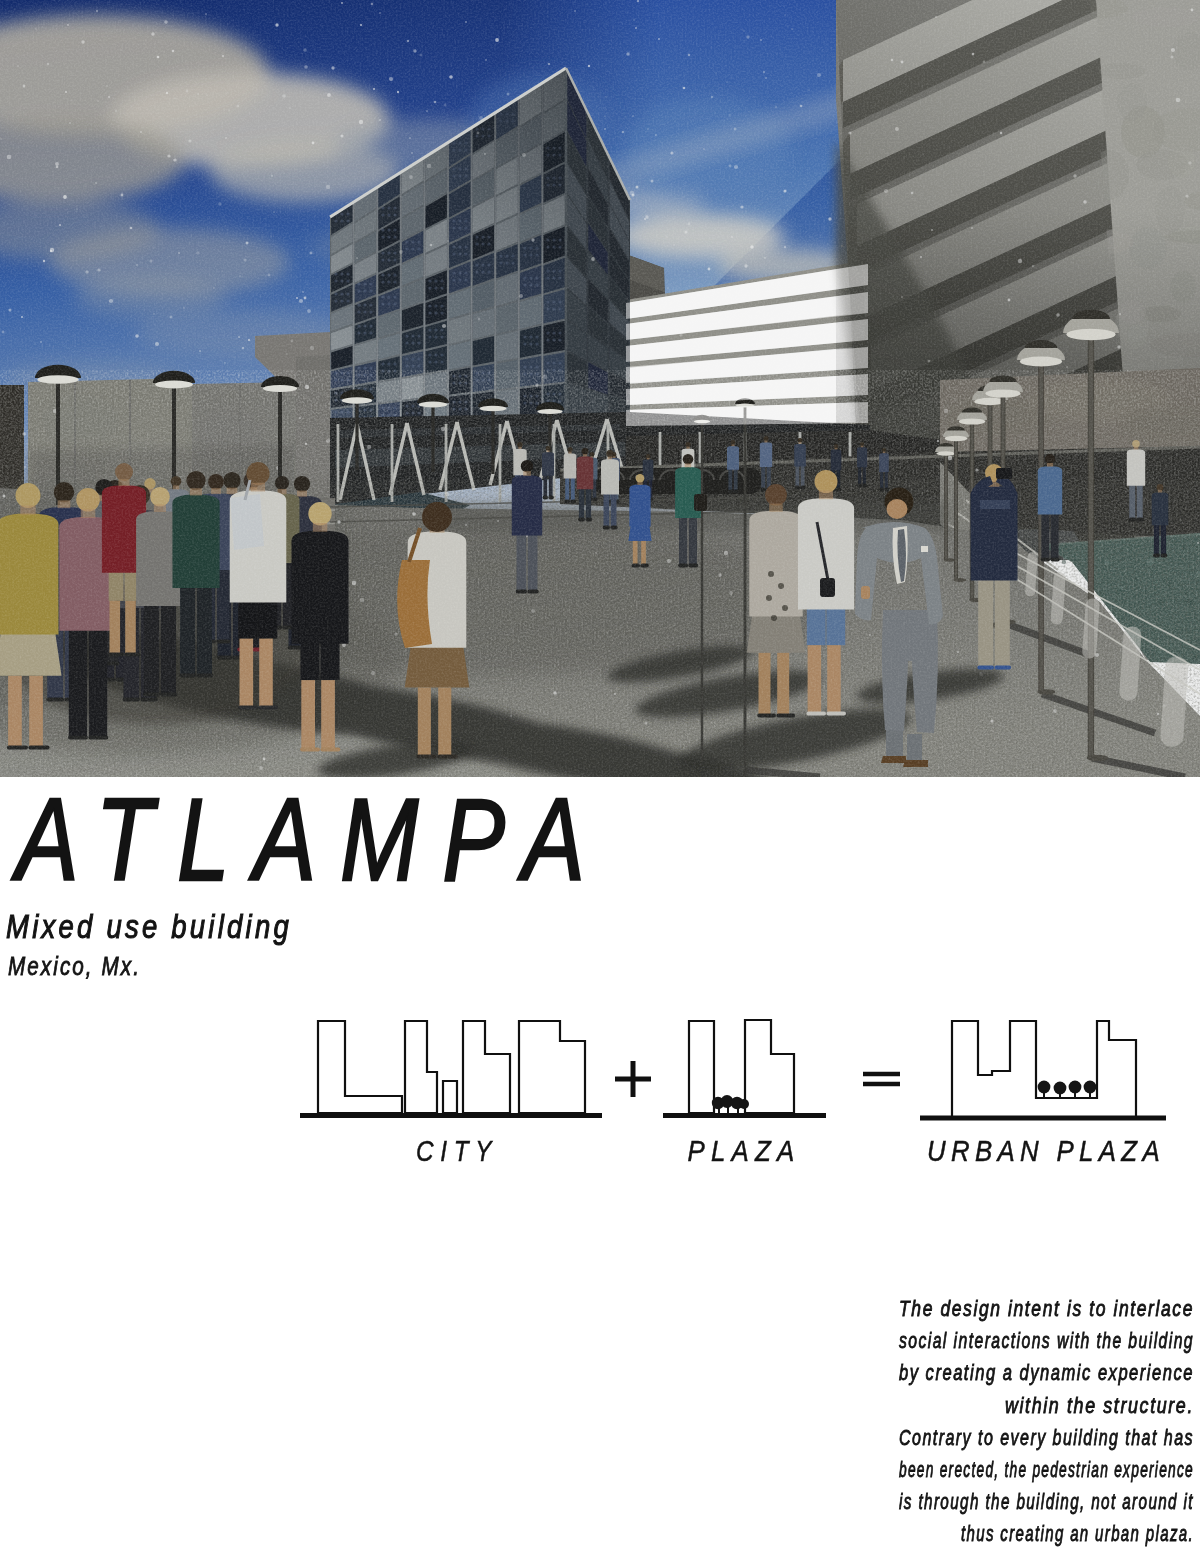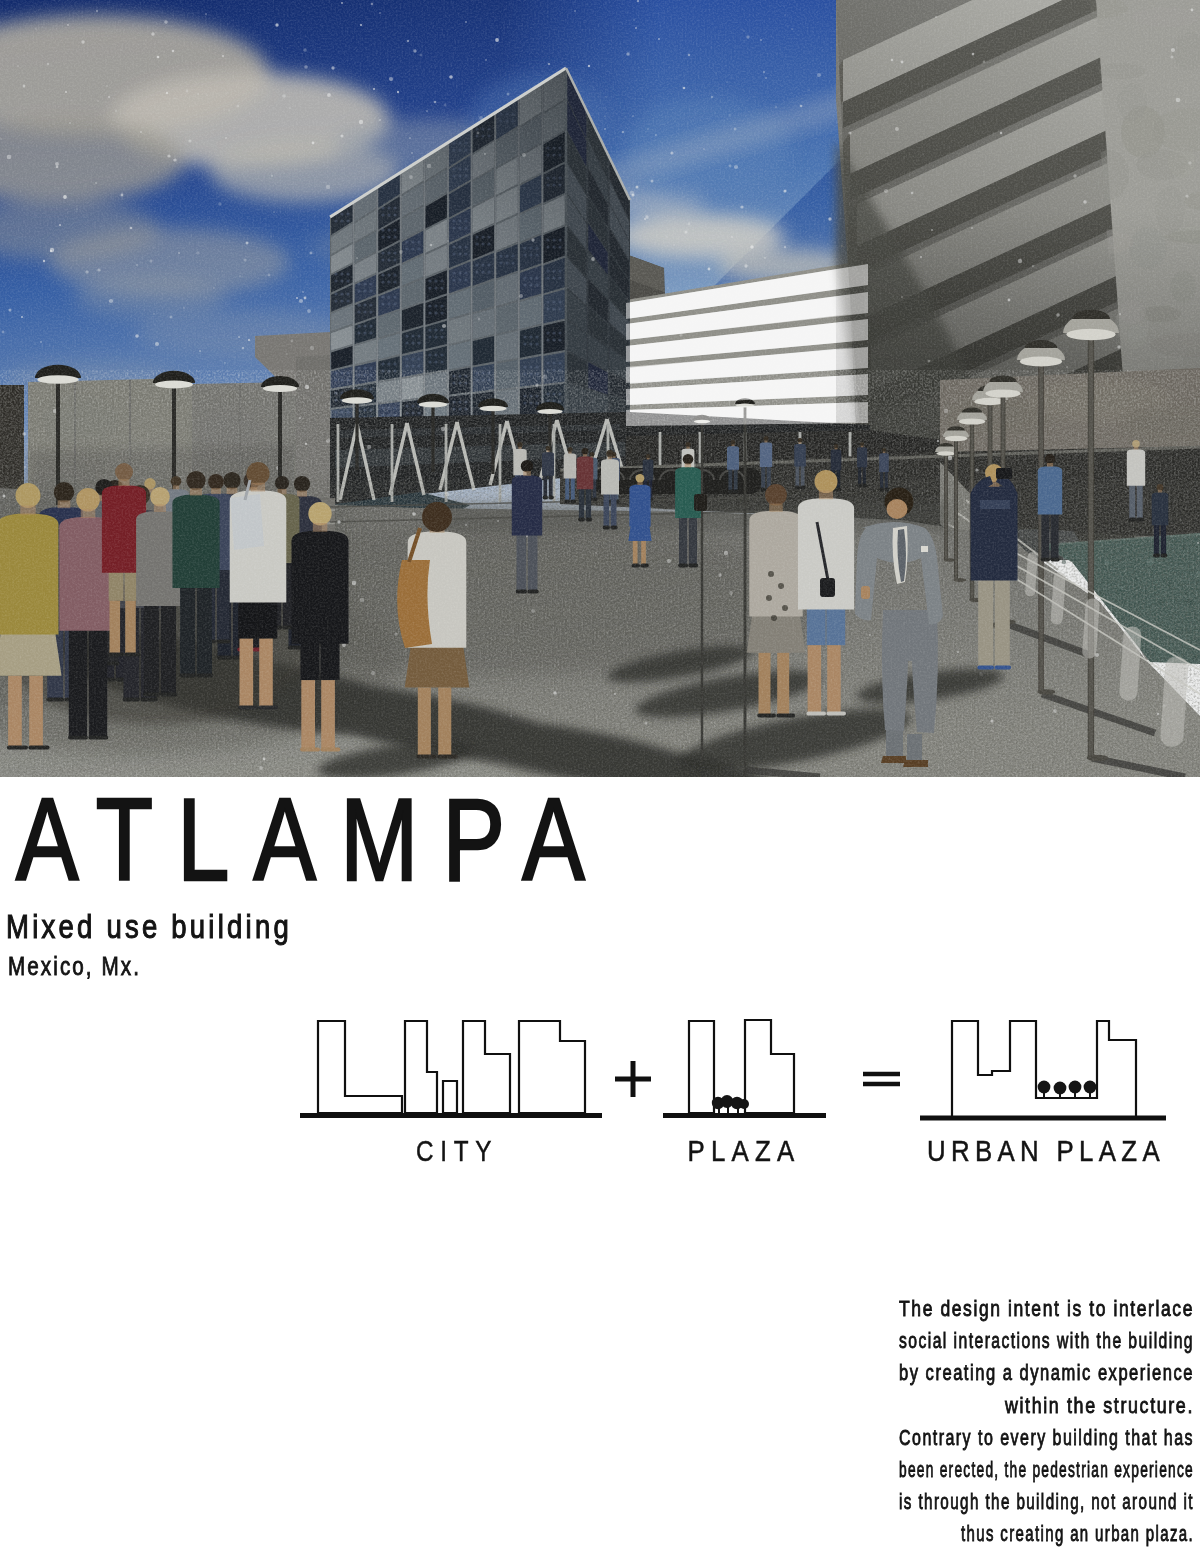--- a/index.html
+++ b/index.html
@@ -1,15 +1,15 @@
 <!DOCTYPE html>
 <html><head><meta charset="utf-8">
 <style>
 html,body{margin:0;padding:0;background:#fff;}
-#page{position:relative;width:1200px;height:1552px;background:#be185d;overflow:hidden;}
+#page{position:relative;width:1200px;height:1552px;background:#be185d;overflow:hidden;font-style:italic;}
 svg{display:block;}
 </style></head>
 <body>
 <div id="page">
 <svg width="1200" height="1552" viewBox="0 0 1200 1552" xmlns="http://www.w3.org/2000/svg">
 <defs>
 <linearGradient id="skyg" x1="0" y1="0" x2="0.25" y2="1">
 <stop offset="0" stop-color="#122c74"></stop>
           <stop offset="0.28" stop-color="#244596"></stop>
 <stop offset="0.5" stop-color="#3a66b2"></stop>

